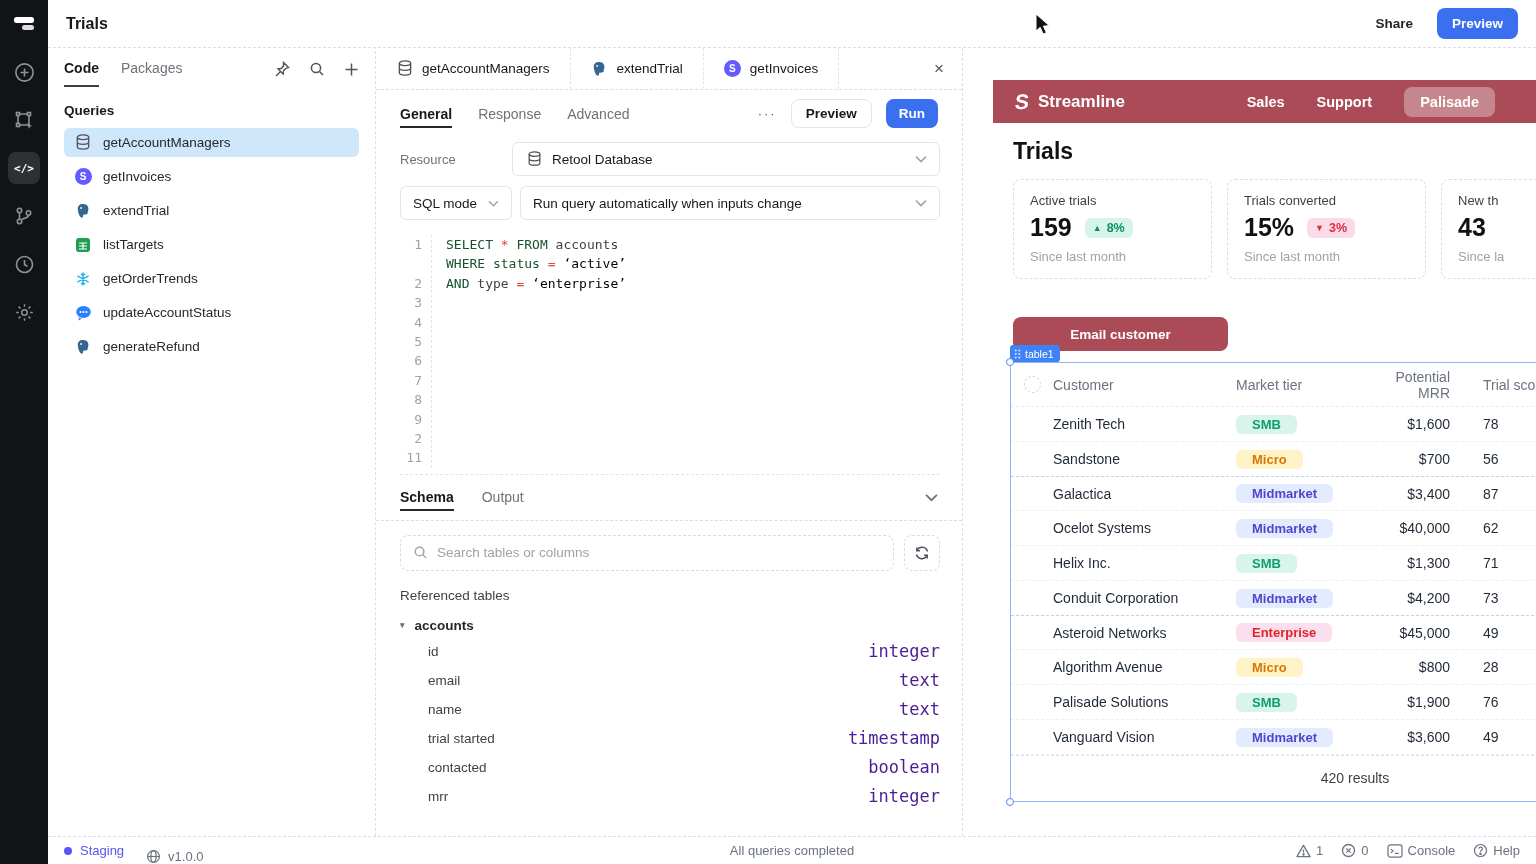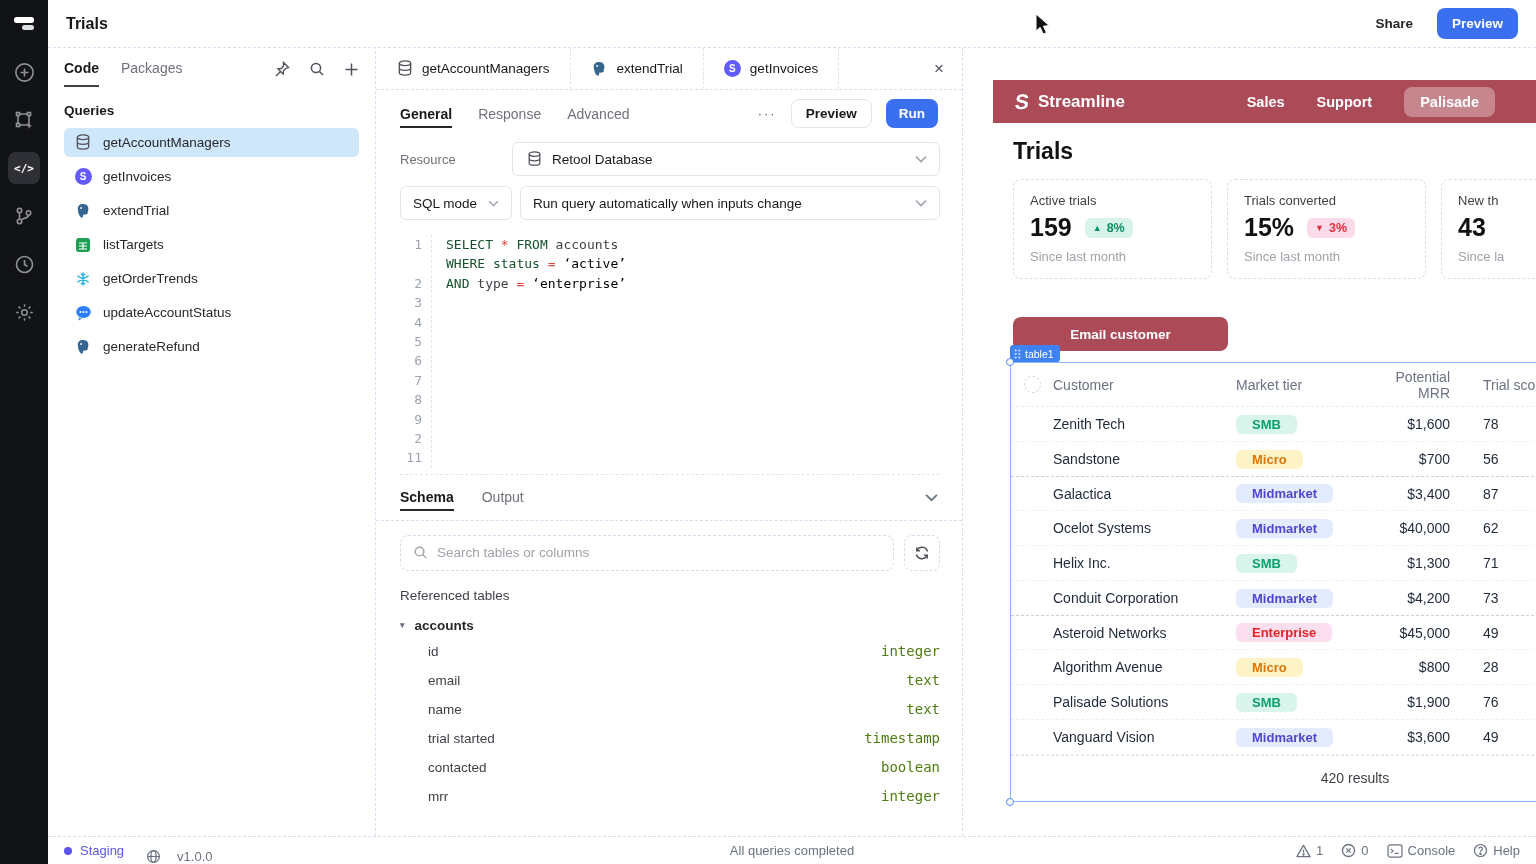--- a/index.html
+++ b/index.html
@@ -82,21 +82,21 @@
                align-items:center; gap:9px; padding:0 12px; color:#a1a1aa; font-size:13.5px; }
   .refresh-btn { width:36px; height:36px; border:1px dashed #d9d9ec; border-radius:8px; background:#fff;
                display:flex; align-items:center; justify-content:center; color:#52525b; }
   .ref-label { margin:17px 24px 0; font-size:13.5px; color:#3f3f46; }
   .tbl-name-row { margin:15px 24px 0; display:flex; align-items:center; gap:10px;
                font-size:13.5px; font-weight:bold; color:#27272a; }
   .caret { color:#6b7280; font-size:9px; }
   .schema-fields { margin-top:4px; }
   .sfield { display:flex; align-items:center; justify-content:space-between; height:29px; padding:0 22px 0 52px;
             font-size:13.5px; color:#3f3f46; }
-  .sfield .ftype { font-family:"DejaVu Sans Mono",monospace; font-size:14px; color:#4d7c0f; }
+  .sfield .ftype { font-family:"DejaVu Sans Mono",monospace; font-size:17px; color:#4c1d95; }
 
   
   .canvas { position:absolute; left:963px; top:48px; right:0; bottom:28px; background:#fff; overflow:hidden; }
   .app-nav { position:absolute; left:30px; top:32px; width:560px; height:43px; background:#ab4b57;
              display:flex; align-items:center; padding:0 24px 0 22px; color:#fff; }
   .brand { display:flex; align-items:center; gap:9px; font-size:17px; font-weight:bold; }
   .brand-s { font-size:21px; font-weight:bold; transform:skewX(-6deg); }
   .app-nav-items { margin-left:auto; display:flex; align-items:center; gap:32px; padding-right:34px; }
   .nav-item { font-size:14.5px; font-weight:600; color:#fff; }
   .nav-item.active { background:rgba(255,255,255,0.33); border-radius:8px; padding:7px 16px; }
@@ -129,21 +129,21 @@
   .t-footer { height:44px; display:flex; align-items:center; justify-content:center;
               font-size:14px; color:#3f3f46; border-top:1px dashed #dfe3ee; }
 
   
   .statusbar { position:absolute; left:48px; right:0; bottom:0; height:28px; background:#fff;
                border-top:1px dashed #dcdcee; display:flex; align-items:center; padding:0 16px;
                font-size:13px; color:#6b7280; z-index:25; }
   .sb-left { display:flex; align-items:center; gap:8px; }
   .env-dot { width:8px; height:8px; border-radius:50%; background:#5b54f0; }
   .env-label { color:#5b54f0; }
-  .sb-ver { display:flex; align-items:center; gap:16px; margin-left:14px;margin-top:12px; }
+  .sb-ver { display:flex; align-items:center; gap:7px; margin-left:14px;margin-top:12px; }
   .sb-center { position:absolute; left:0; right:0; text-align:center; pointer-events:none; }
   .sb-right { margin-left:auto; display:flex; align-items:center; gap:18px; z-index:2; background:#fff; }
   .sb-item { display:flex; align-items:center; gap:5px; }
 
   
   .cursor { position:absolute; left:1033px; top:13px; z-index:99; }
 </style>
 </head>
 <body>
 

